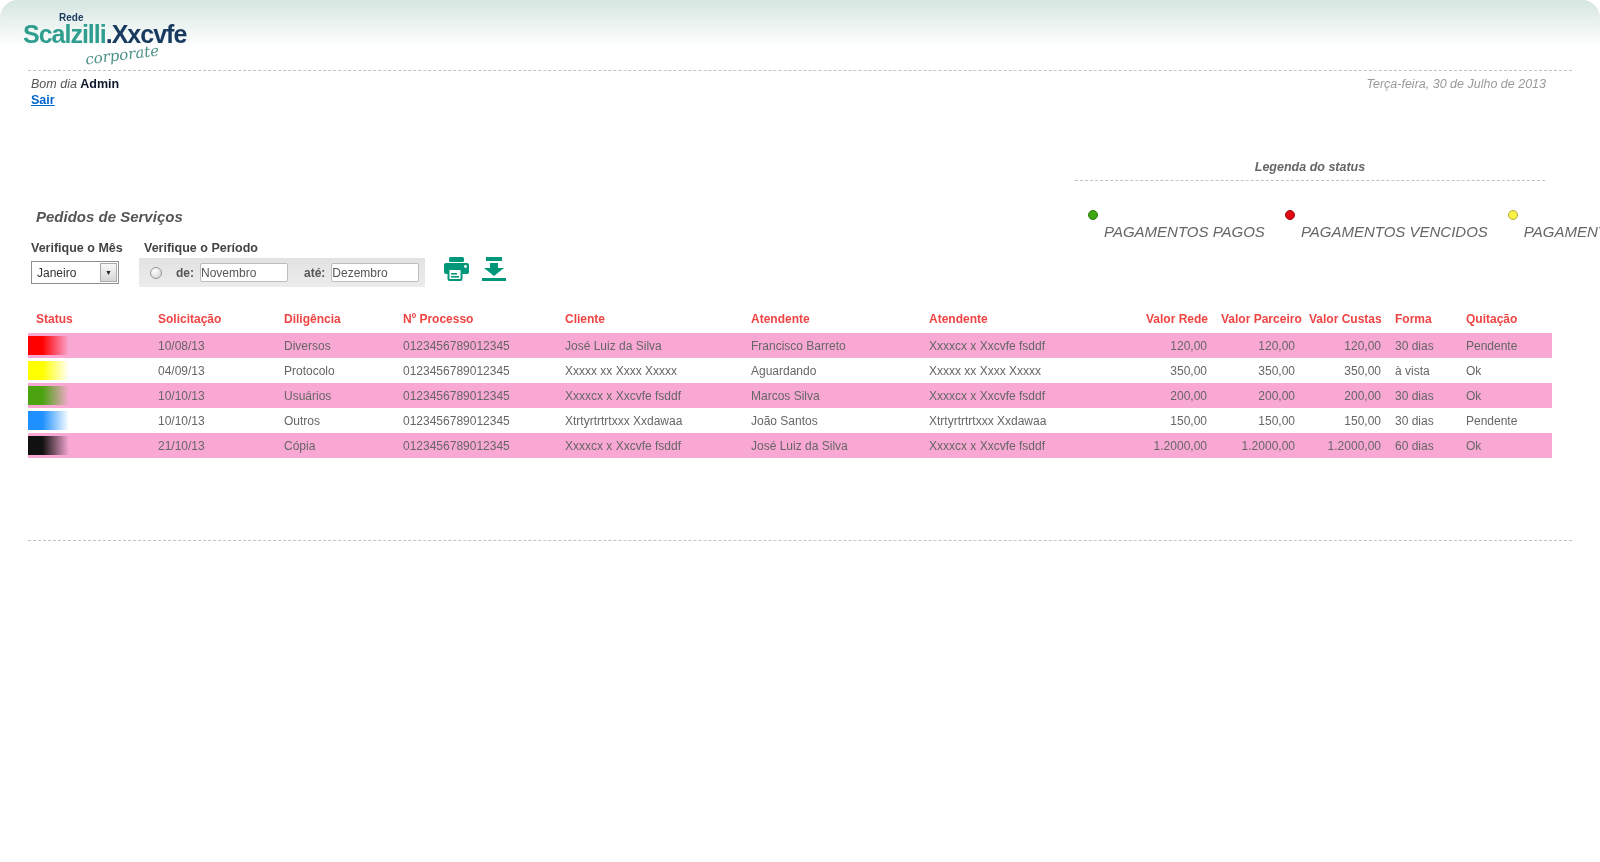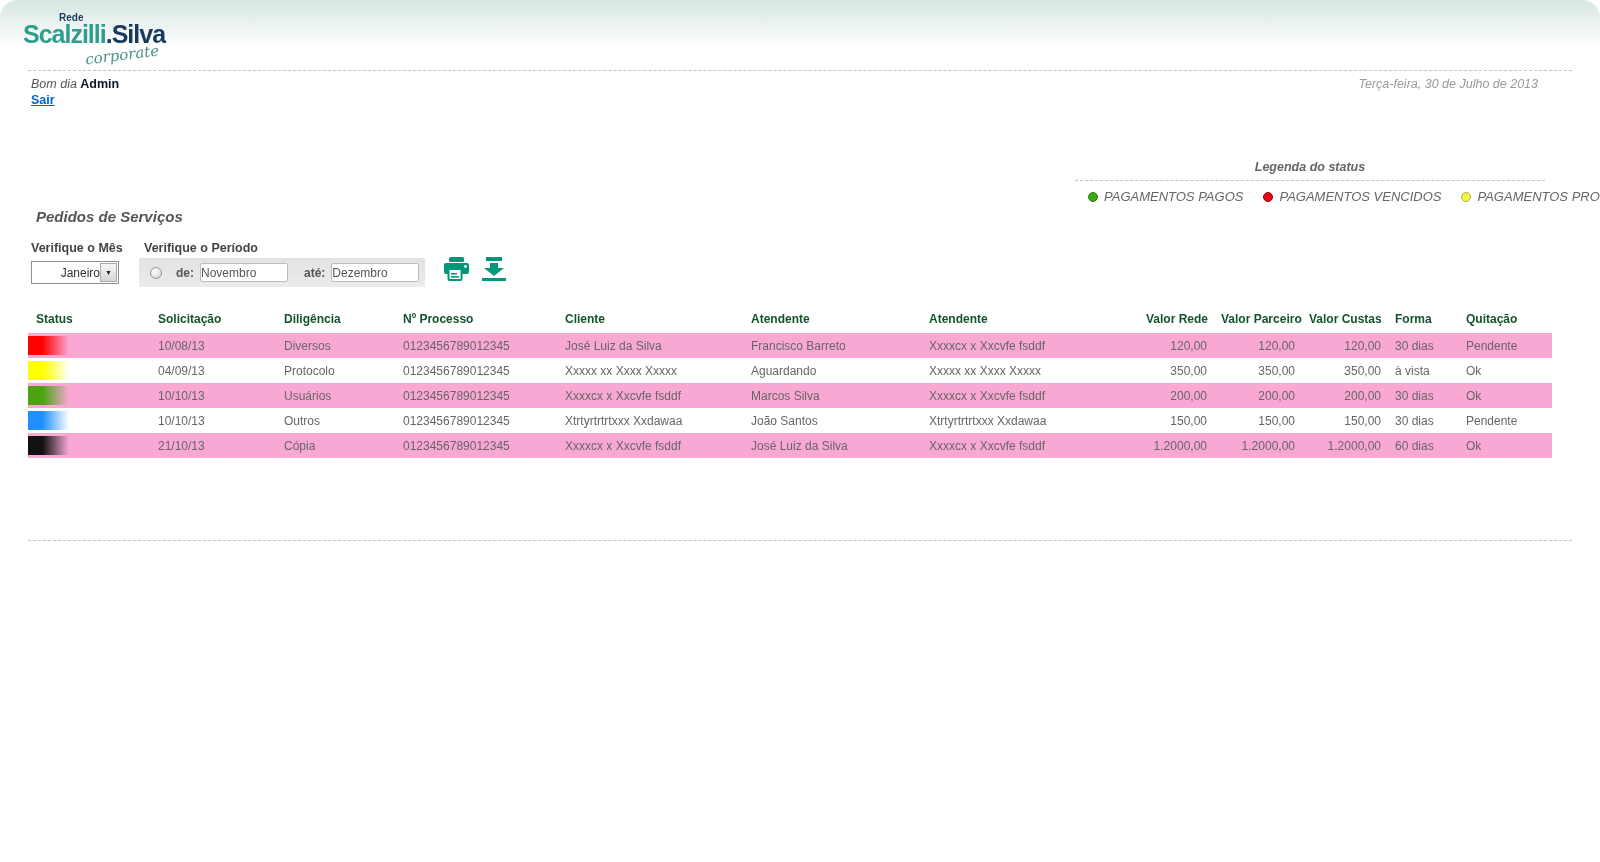--- a/index.html
+++ b/index.html
@@ -22,47 +22,47 @@
 
   .hr-dash { border-top:1px dashed #c3c3c3; position:absolute; }
   .hr-top    { left:28px; top:70px;  width:1544px; }
   .hr-bottom { left:28px; top:540px; width:1544px; }
 
   .greeting { position:absolute; left:31px; top:77px; font-size:12.5px; color:#555; }
   .greeting .bi { font-style:italic; }
   .greeting .usr { font-weight:bold; color:#0f172a; }
   .sair { position:absolute; left:31px; top:93px; font-size:12.5px; font-weight:bold;
           color:#0066cc; text-decoration:underline; cursor:pointer; }
-  .date { position:absolute; right:62px; top:77px; font-size:12.5px; font-style:italic; color:#9a9a9a; }
+  .date { position:absolute; right:54px; top:77px; font-size:12.5px; font-style:italic; color:#9a9a9a; }
 
   
   .nav { position:absolute; left:28px; top:131px; font-size:12.5px; color:#666; }
   .nav a { color:#666; text-decoration:none; cursor:pointer; }
   .nav a.active { text-decoration:underline; }
   .nav .sep { color:#999; margin:0 9px; }
 
   
   .legend { position:absolute; left:1075px; top:160px; width:470px; }
   .legend-title { text-align:center; font-size:12.5px; font-style:italic; font-weight:bold; color:#666; }
   .legend-line { border-top:1px dashed #c3c3c3; margin-top:6px; }
   .legend-items { display:flex; align-items:center; gap:20px; padding-left:13px; margin-top:8px; }
   .legend-item { display:flex; align-items:center; gap:6px; }
   .legend-dot { width:10px; height:10px; border-radius:50%; display:inline-block; }
-  .legend-label { font-size:13px; font-style:italic; color:#666; white-space:nowrap; }
+  .legend-label { font-size:15px; font-style:italic; color:#666; white-space:nowrap;margin-top:34px; }
 
   .page-title { position:absolute; left:36px; top:208px; font-size:15px; font-style:italic;
                 font-weight:bold; color:#555; }
 
   
   .lbl { position:absolute; top:241px; font-size:12.5px; font-weight:bold; color:#444; }
   .lbl-month { left:31px; } .lbl-period { left:144px; }
 
   .month-select { position:absolute; left:31px; top:261px; width:88px; height:23px;
                   border:1px solid #8f8f8f; background:#fff; display:flex; align-items:center;
-                  cursor:pointer;text-align:right; }
+                  cursor:pointer; }
   .month-value { flex:1; font-size:12px; color:#333; padding-left:5px; }
   .select-btn { width:17px; height:19px; margin-right:1px; border:1px solid #aaa;
                 background:linear-gradient(#f8f8f8,#d5d5d5); font-size:7px; color:#222;
                 display:flex; align-items:center; justify-content:center; }
 
   .period-box { position:absolute; left:139px; top:258px; width:286px; height:29px;
                 background:linear-gradient(#e2e2e2,#ececec); display:flex; align-items:center; }
   .radio { width:12px; height:12px; border-radius:50%; border:1px solid #969696;
            background:radial-gradient(circle at 35% 30%, #ffffff 0%, #d4d4d4 90%);
            margin-left:11px; cursor:pointer; }
@@ -71,39 +71,39 @@
   .inp { width:88px; height:19px; margin-left:6px; border:1px solid #bdbdbd; border-radius:2px;
          background:#fff; font-family:"Liberation Sans", sans-serif; font-size:12px; color:#555;
          padding-left:0; }
 
   .tool-icon { position:absolute; top:257px; cursor:pointer; }
   .icon-print { left:443px; } .icon-download { left:481px; }
 
   
   .report { position:absolute; left:28px; top:312px; width:1524px; border-collapse:collapse;
             table-layout:fixed; }
-  .report th { font-size:12px; font-weight:bold; color:#14532d; text-align:left;
+  .report th { font-size:12px; font-weight:bold; color:#ef4444; text-align:left;
                padding:0 0 7px 8px; white-space:nowrap;margin-top:22px; }
   .report th.num, .report td.num { text-align:right; padding-right:6px; }
   .report td { font-size:12px; color:#666; height:25px; padding-left:8px; white-space:nowrap;
                overflow:hidden; }
   .report tr.stripe td { background:#f9a8d4; }
   .report td.status-cell { padding:0; }
   .status-swatch { width:41px; height:19px; margin:3px 0; }
 </style>
 </head>
 <body>
 
 <div class="page">
 
   <div class="top-band"></div>
 
   <div class="logo">
     <div class="logo-rede">Rede</div>
-    <div class="logo-main"><span class="logo-scalzilli">Scalzilli</span><span class="logo-brasil">.Silva</span></div>
+    <div class="logo-main"><span class="logo-scalzilli">Scalzilli</span><span class="logo-brasil">.Xxcvfe</span></div>
     <div class="logo-corporate">corporate</div>
   </div>
 
   <div class="hr-dash hr-top"></div>
 
   <div class="greeting"><span class="bi">Bom dia</span>&nbsp;<span class="usr">Admin</span></div>
   <a class="sair">Sair</a>
   <div class="date">Terça-feira, 30 de Julho de 2013</div>
 
 

